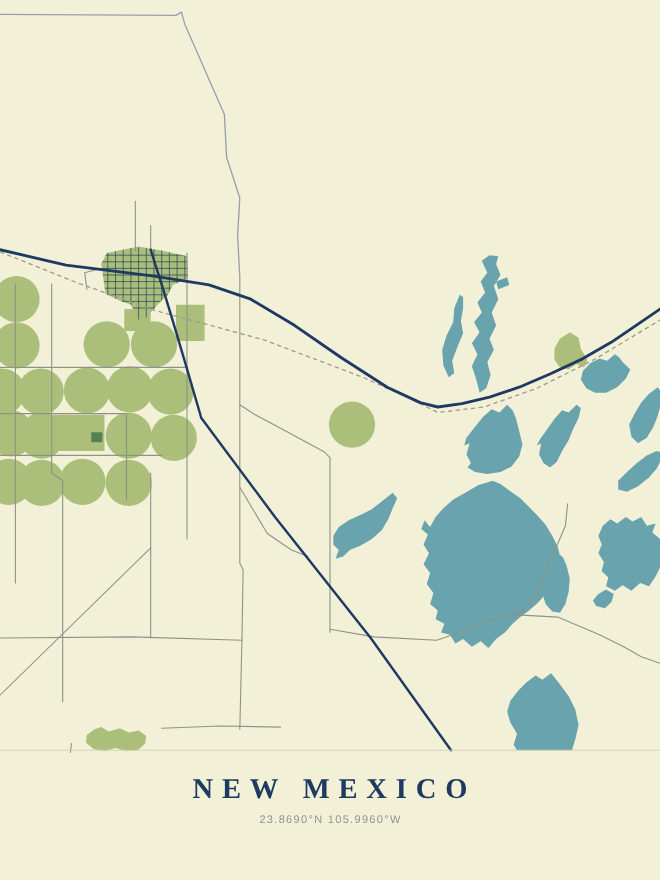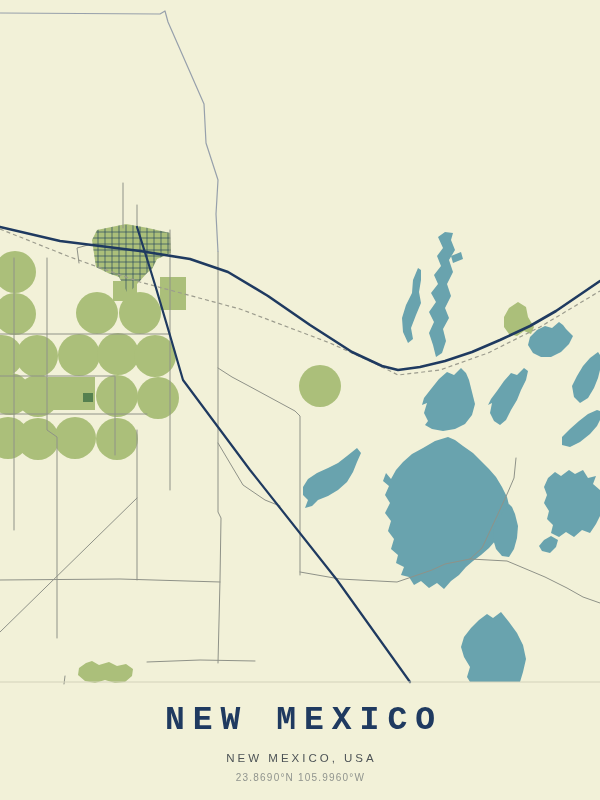--- a/index.html
+++ b/index.html
@@ -18,22 +18,22 @@
   .s-thin{stroke:var(--roadThin);fill:none;stroke-width:1;stroke-linejoin:round;stroke-linecap:round;}
   .s-faint{stroke:var(--roadFaint);fill:none;stroke-width:1;}
   .s-boundary{stroke:var(--boundary);fill:none;stroke-width:1.2;stroke-linejoin:round;}
   .s-rail{stroke:var(--railway);fill:none;stroke-width:1.2;stroke-dasharray:4 3;}
   .s-hwy{stroke:var(--highway);fill:none;stroke-width:2.6;stroke-linejoin:round;stroke-linecap:round;}
   .s-hwy2{stroke:var(--highway);fill:none;stroke-width:2.2;stroke-linejoin:round;stroke-linecap:round;}
   .s-grid{stroke:var(--townGrid);fill:none;stroke-width:0.7;}
   
   .titles{position:absolute;left:0;top:694px;width:600px;text-align:center;}
   .map-title{
-    font-family:Liberation Mono, monospace;font-weight:bold;
-    font-size:33px;letter-spacing:8px;color:var(--title);
+    font-family:Liberation Serif, serif;font-weight:bold;
+    font-size:26px;letter-spacing:8px;color:var(--title);
     margin:8px 0 0 8px; 
   }
   .map-subtitle{
     font-size:11.5px;letter-spacing:3px;color:var(--subtitle);
     margin:13px 0 0 3px;
   }
   .map-coords{
     font-size:10px;letter-spacing:1.2px;color:var(--coords);
     margin:8px 0 0 1px;
   }
@@ -126,16 +126,15 @@
           <path d="M137,227 L148,262 L156,288 L169,332 L183,380 L250,470 L337,580 L410,682" class="s-hwy2"></path>
         </g>
       <g id="layer-edge">
           <path d="M0,682 H600" class="s-faint"></path>
         </g>
     </svg>
   </div>
 
   <div class="titles">
     <div class="map-title">NEW MEXICO</div>
-    <div class="map-subtitle">NEW MEXICO, USA</div>
     <div class="map-coords">23.8690°N 105.9960°W</div>
   </div>
 </div>
 
 </body></html>

